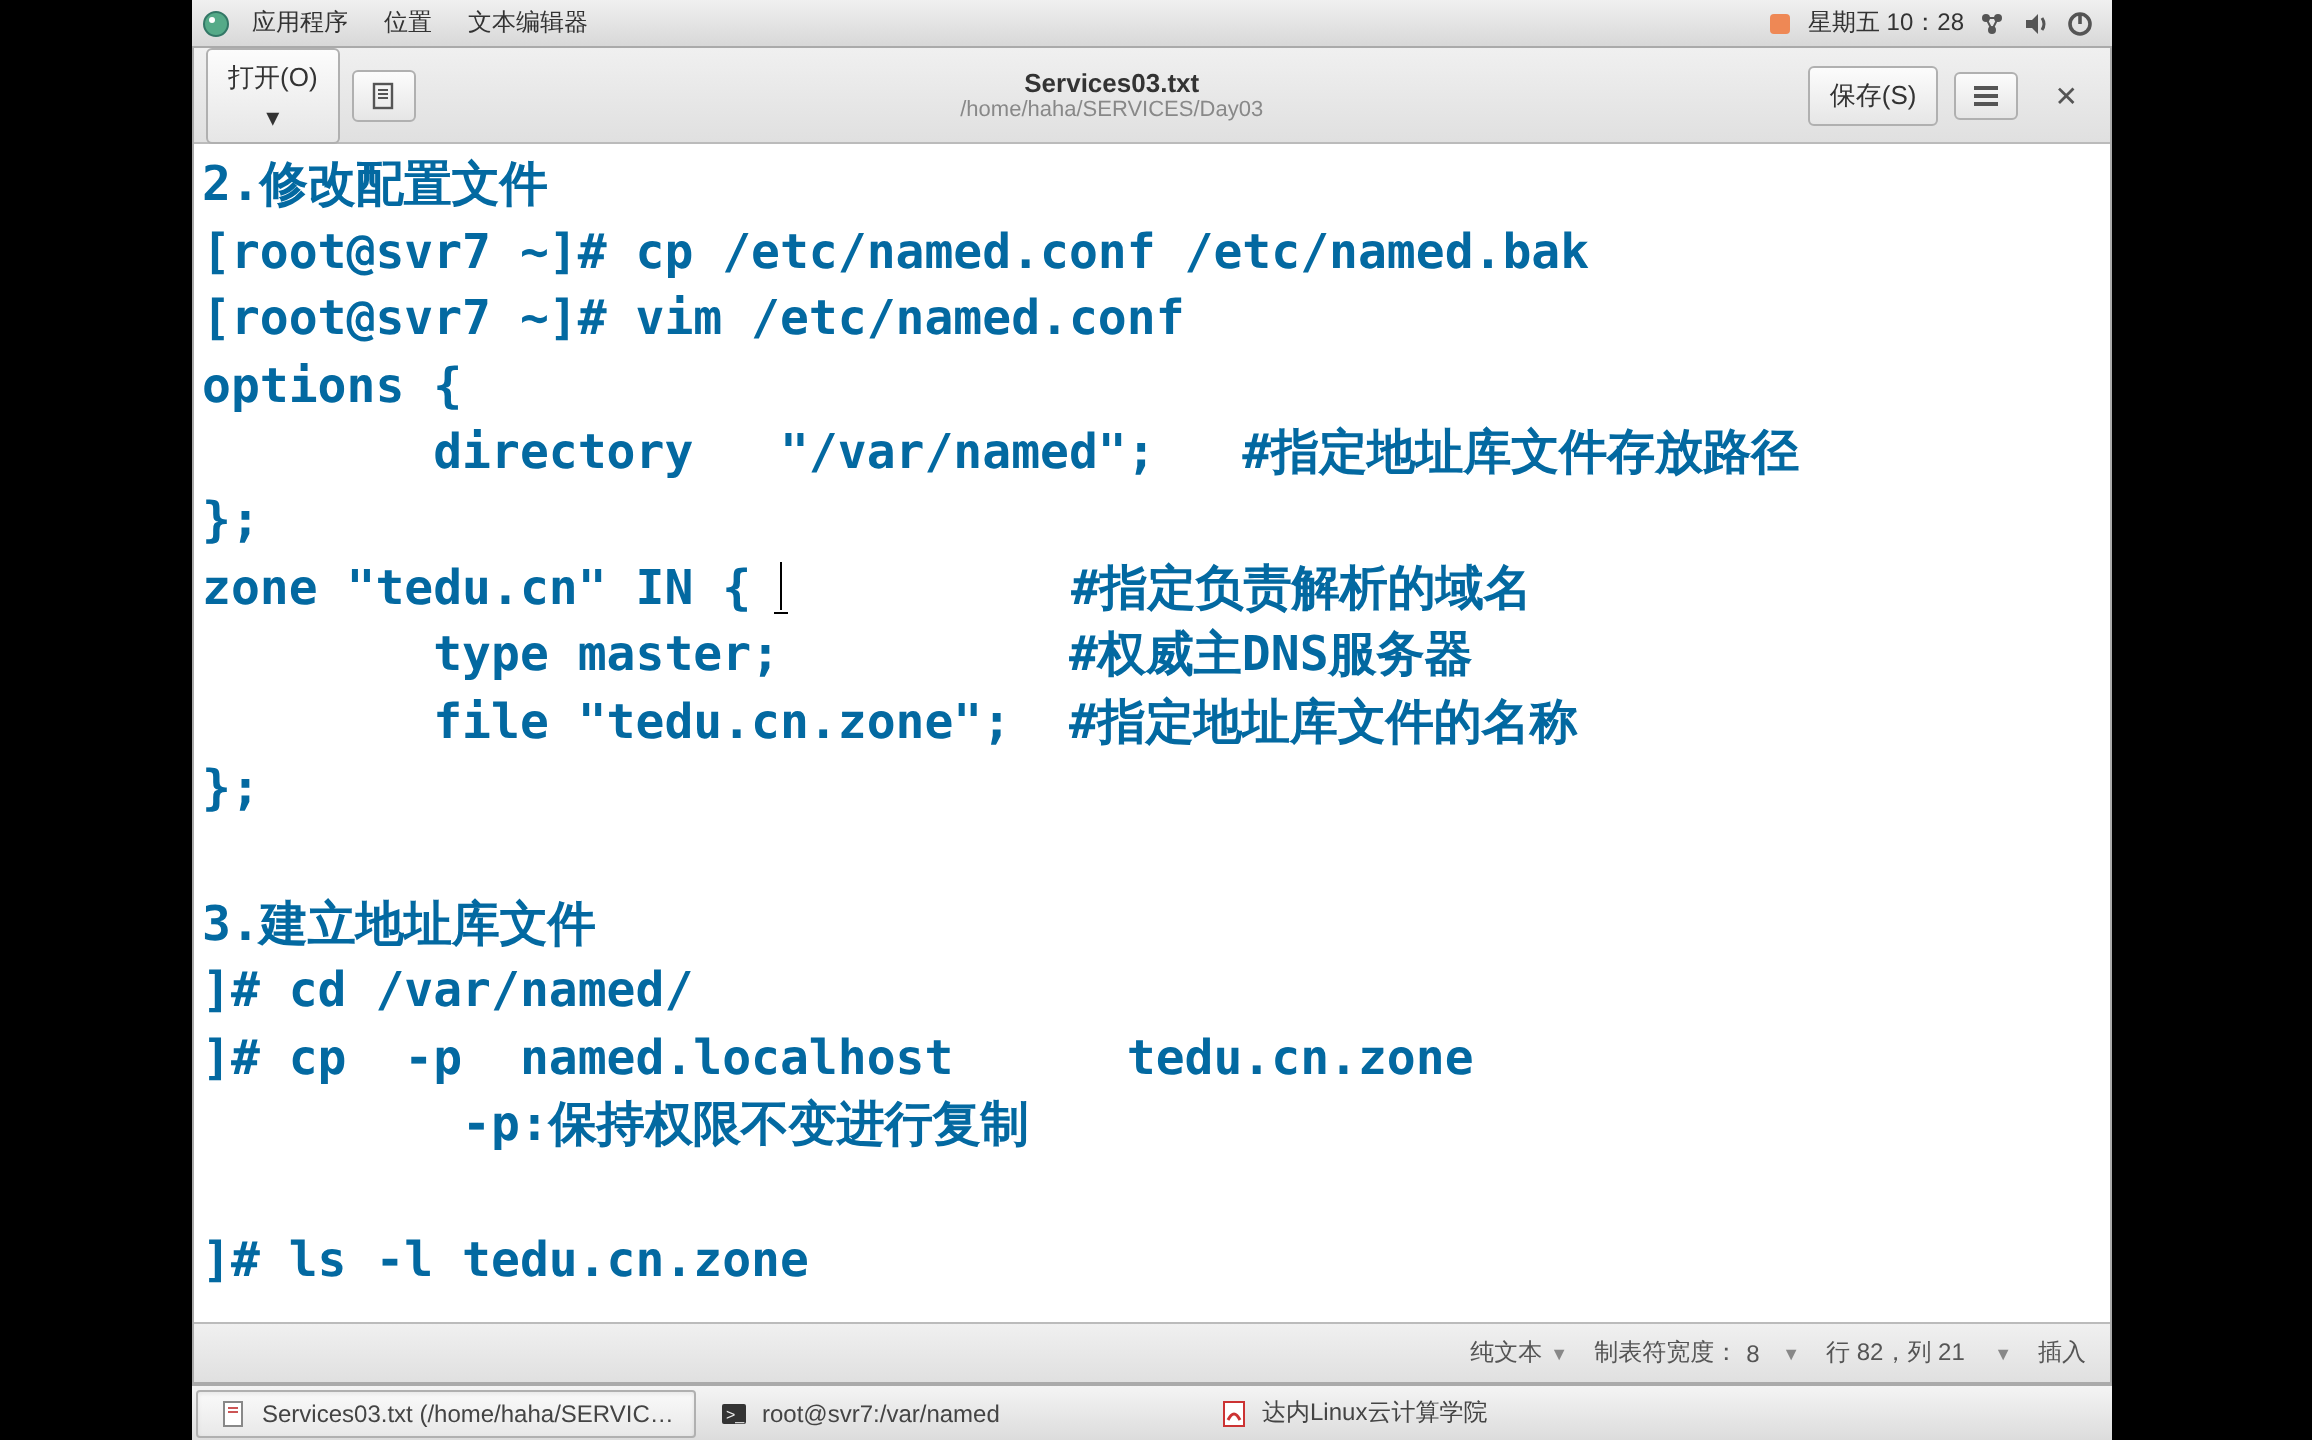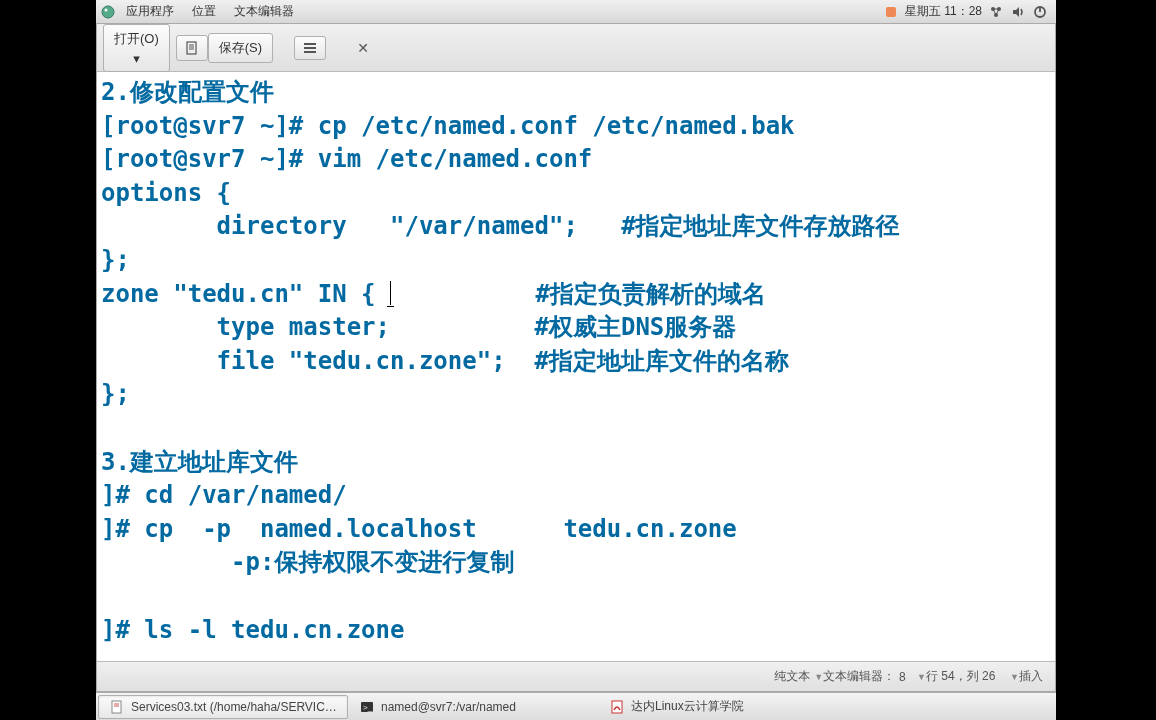--- a/index.html
+++ b/index.html
@@ -15,30 +15,30 @@
 .panel-icon { width: 16px; height: 16px; display: flex; align-items: center; justify-content: center; color: #555; }
 
 
 .window { flex: 1; background: #f5f5f5; display: flex; flex-direction: column; border: 1px solid #aaa; border-top: none; }
 .win-toolbar { height: 48px; background: linear-gradient(#f0f0f0, #e0e0e0); display: flex; align-items: center; padding: 0 6px; border-bottom: 1px solid #bbb; }
 .btn { background: linear-gradient(#fcfcfc, #e6e6e6); border: 1px solid #b0b0b0; border-radius: 3px; padding: 5px 10px; font-size: 13px; color: #333; cursor: pointer; display: flex; align-items: center; gap: 3px; flex-direction: column; }
 .btn-small { padding: 5px 8px; }
 .win-title-area { flex: 1; text-align: center; }
 .win-title { font-size: 13px; font-weight: bold; color: #333; }
 .win-path { font-size: 11px; color: #888; }
-.win-right { display: flex; gap: 21px; align-items: center; }
+.win-right { display: flex; gap: 8px; align-items: center; }
 .close-btn { padding: 4px 10px; font-size: 14px; color: #555; cursor: pointer; }
 
 
 .editor { flex: 1; background: #fff; padding: 4px 4px; font-family: "WenQuanYi Micro Hei Mono", "Noto Sans Mono CJK", monospace; font-size: 24px; line-height: 1.4; font-weight: bold; color: #0369a1; overflow: hidden; white-space: pre; position: relative; }
 .cursor { display: inline-block; width: 1px; height: 24px; background: #000; vertical-align: middle; position: relative; top: -2px; }
 .cursor::after { content: ''; position: absolute; left: -3px; bottom: -2px; width: 7px; height: 1px; background: #000; }
 
 
-.status-bar { height: 30px; background: linear-gradient(#f0f0f0, #e0e0e0); display: flex; align-items: center; justify-content: flex-end; padding: 0 12px; font-size: 12px; color: #555; border-top: 1px solid #bbb; gap: 0; }
+.status-bar { height: 30px; background: linear-gradient(#f0f0f0, #e0e0e0); display: flex; align-items: center; justify-content: flex-end; padding: 0 12px; font-size: 12px; color: #555; border-top: 1px solid #bbb; gap: 13px; }
 .status-item { display: flex; align-items: center; gap: 4px; }
 .dd { font-size: 9px; color: #888; }
 
 
 .taskbar { height: 28px; background: linear-gradient(#f4f4f4, #dcdcdc); display: flex; align-items: center; border-top: 1px solid #aaa; padding: 0 2px; }
 .task-item { display: flex; align-items: center; gap: 6px; padding: 3px 10px; font-size: 12px; color: #444; border: 1px solid transparent; border-radius: 2px; width: 250px; cursor: pointer; }
 .task-item.active { background: linear-gradient(#fafafa, #e8e8e8); border: 1px solid #b0b0b0; box-shadow: inset 0 1px 2px rgba(0,0,0,0.08); }
 .task-icon { width: 16px; height: 16px; display: flex; align-items: center; justify-content: center; }
 .task-label { white-space: nowrap; overflow: hidden; text-overflow: ellipsis; }
 
@@ -60,21 +60,21 @@
       <span class="panel-item">应用程序</span>
       <span class="panel-item">位置</span>
       <span class="panel-item">文本编辑器</span>
     </div>
     <div class="panel-right">
       <span class="panel-icon">
         <svg width="14" height="14" viewBox="0 0 14 14">
             <rect x="2" y="2" width="10" height="10" rx="2" fill="#e85"></rect>
           </svg>
       </span>
-      <span>星期五 11：28</span>
+      <span>星期五 10：28</span>
       <span class="panel-icon">
         <svg width="14" height="14" viewBox="0 0 14 14">
             <circle cx="4" cy="4" r="2" fill="#555"></circle>
             <circle cx="10" cy="4" r="2" fill="#555"></circle>
             <circle cx="7" cy="10" r="2" fill="#555"></circle>
             <path d="M4 4 L10 4 L7 10 Z" fill="none" stroke="#555" stroke-width="1"></path>
           </svg>
       </span>
       <span class="panel-icon">
         <svg width="14" height="14" viewBox="0 0 14 14">
@@ -98,20 +98,24 @@
         <span>▾</span>
       </button>
       <button class="btn btn-small" style="margin-left:6px">
         <svg width="14" height="14" viewBox="0 0 14 14">
             <rect x="2" y="1" width="9" height="12" fill="none" stroke="#555" stroke-width="1.2"></rect>
             <line x1="4" y1="4" x2="9" y2="4" stroke="#555"></line>
             <line x1="4" y1="6" x2="9" y2="6" stroke="#555"></line>
             <line x1="4" y1="8" x2="9" y2="8" stroke="#555"></line>
           </svg>
       </button>
+      <div class="win-title-area">
+        <div class="win-title">Services03.txt</div>
+        <div class="win-path">/home/haha/SERVICES/Day03</div>
+      </div>
       <div class="win-right">
         <button class="btn">保存(S)</button>
         <button class="btn btn-small">
           <svg width="14" height="12" viewBox="0 0 14 12">
               <line x1="1" y1="2" x2="13" y2="2" stroke="#555" stroke-width="2"></line>
               <line x1="1" y1="6" x2="13" y2="6" stroke="#555" stroke-width="2"></line>
               <line x1="1" y1="10" x2="13" y2="10" stroke="#555" stroke-width="2"></line>
             </svg>
         </button>
         <span class="close-btn">✕</span>
@@ -135,24 +139,24 @@
          -p:保持权限不变进行复制
 
 ]# ls -l tedu.cn.zone</pre>
 
     <div class="status-bar">
       <span class="status-item">
         <span>纯文本</span>
           <span class="dd">▼</span>
       </span>
       <span class="status-item">
-        <span>文本编辑器：</span><span>8</span>&nbsp;<span class="dd">▼</span>
+        <span>制表符宽度：</span><span>8</span>&nbsp;<span class="dd">▼</span>
       </span>
       <span class="status-item">
-        <span>行 54，列 26</span>&nbsp;&nbsp;<span class="dd">▼</span>
+        <span>行 82，列 21</span>&nbsp;&nbsp;<span class="dd">▼</span>
       </span>
       <span class="status-item">插入</span>
     </div>
   </div>
 
   <div class="taskbar">
     <div class="task-item active">
       <span class="task-icon">
         <svg width="14" height="14" viewBox="0 0 14 14">
             <rect x="2" y="1" width="9" height="12" fill="#fff" stroke="#888"></rect>
@@ -162,21 +166,21 @@
       </span>
       <span class="task-label">Services03.txt (/home/haha/SERVIC…</span>
     </div>
     <div class="task-item">
       <span class="task-icon">
         <svg width="14" height="14" viewBox="0 0 14 14">
             <rect x="1" y="2" width="12" height="10" rx="1" fill="#333"></rect>
             <text x="3" y="10" font-size="8" fill="#eee">&gt;_</text>
           </svg>
       </span>
-      <span class="task-label">named@svr7:/var/named</span>
+      <span class="task-label">root@svr7:/var/named</span>
     </div>
     <div class="task-item">
       <span class="task-icon">
         <svg width="14" height="14" viewBox="0 0 14 14">
             <rect x="2" y="1" width="10" height="12" fill="#fff" stroke="#c33"></rect>
             <path d="M4 10 Q7 4 10 10" fill="none" stroke="#c33" stroke-width="1.5"></path>
           </svg>
       </span>
       <span class="task-label">达内Linux云计算学院</span>
     </div>

